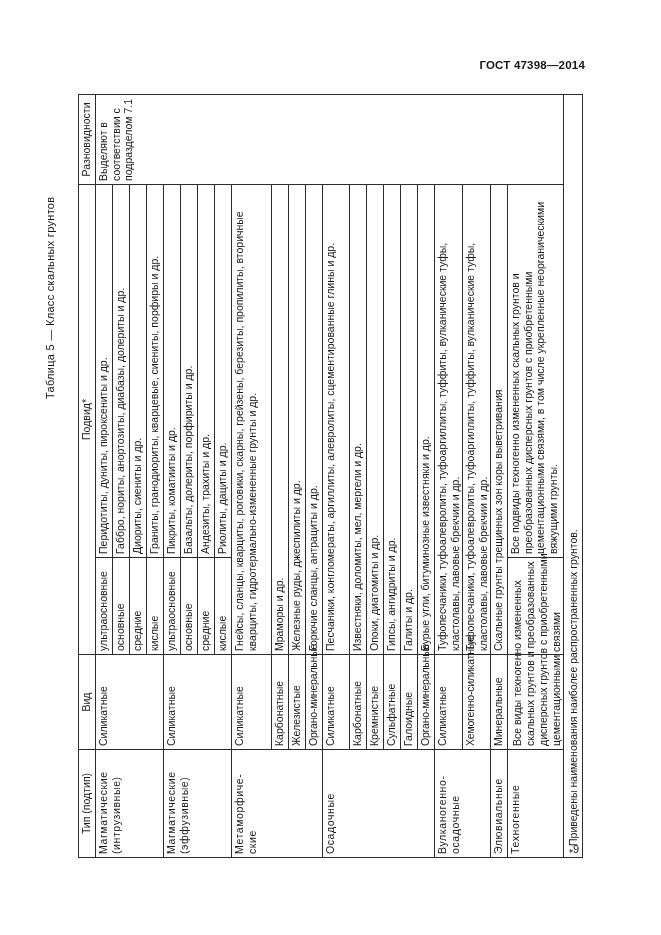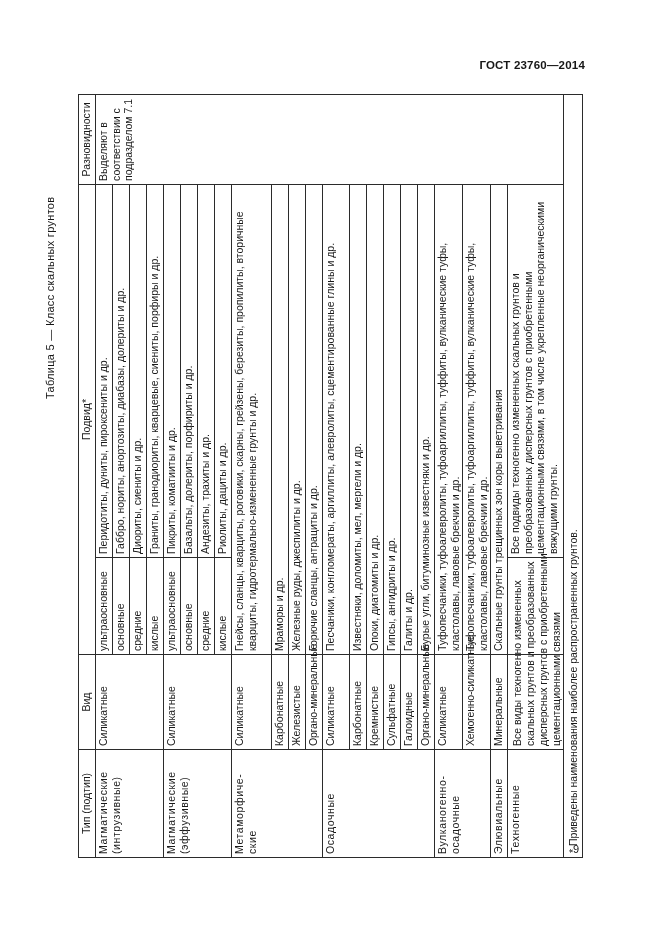--- a/index.html
+++ b/index.html
@@ -35,21 +35,21 @@
   td.razn{vertical-align:top;font-size:10.5px;line-height:12.5px;}
   td.vid-ovf{position:relative;vertical-align:top;}
   td.vid-ovf .ovf{position:absolute;left:3px;top:3px;width:200px;font-size:10.5px;line-height:13px;z-index:2;}
   tr.fnote td{font-size:10.5px;padding:3px 4px;line-height:12px;}
 </style>
 </head>
 <body>
 
 <div class="sheet">
 
-  <div class="doc-code">ГОСТ 23760—2014</div>
+  <div class="doc-code">ГОСТ 47398—2014</div>
 
   <div class="landscape">
 
     <div class="tbl-title">Таблица 5 — Класс скальных грунтов</div>
 
     <table class="gost">
       <colgroup>
         <col style="width:108px">
           <col style="width:95px">
           <col style="width:97px">

